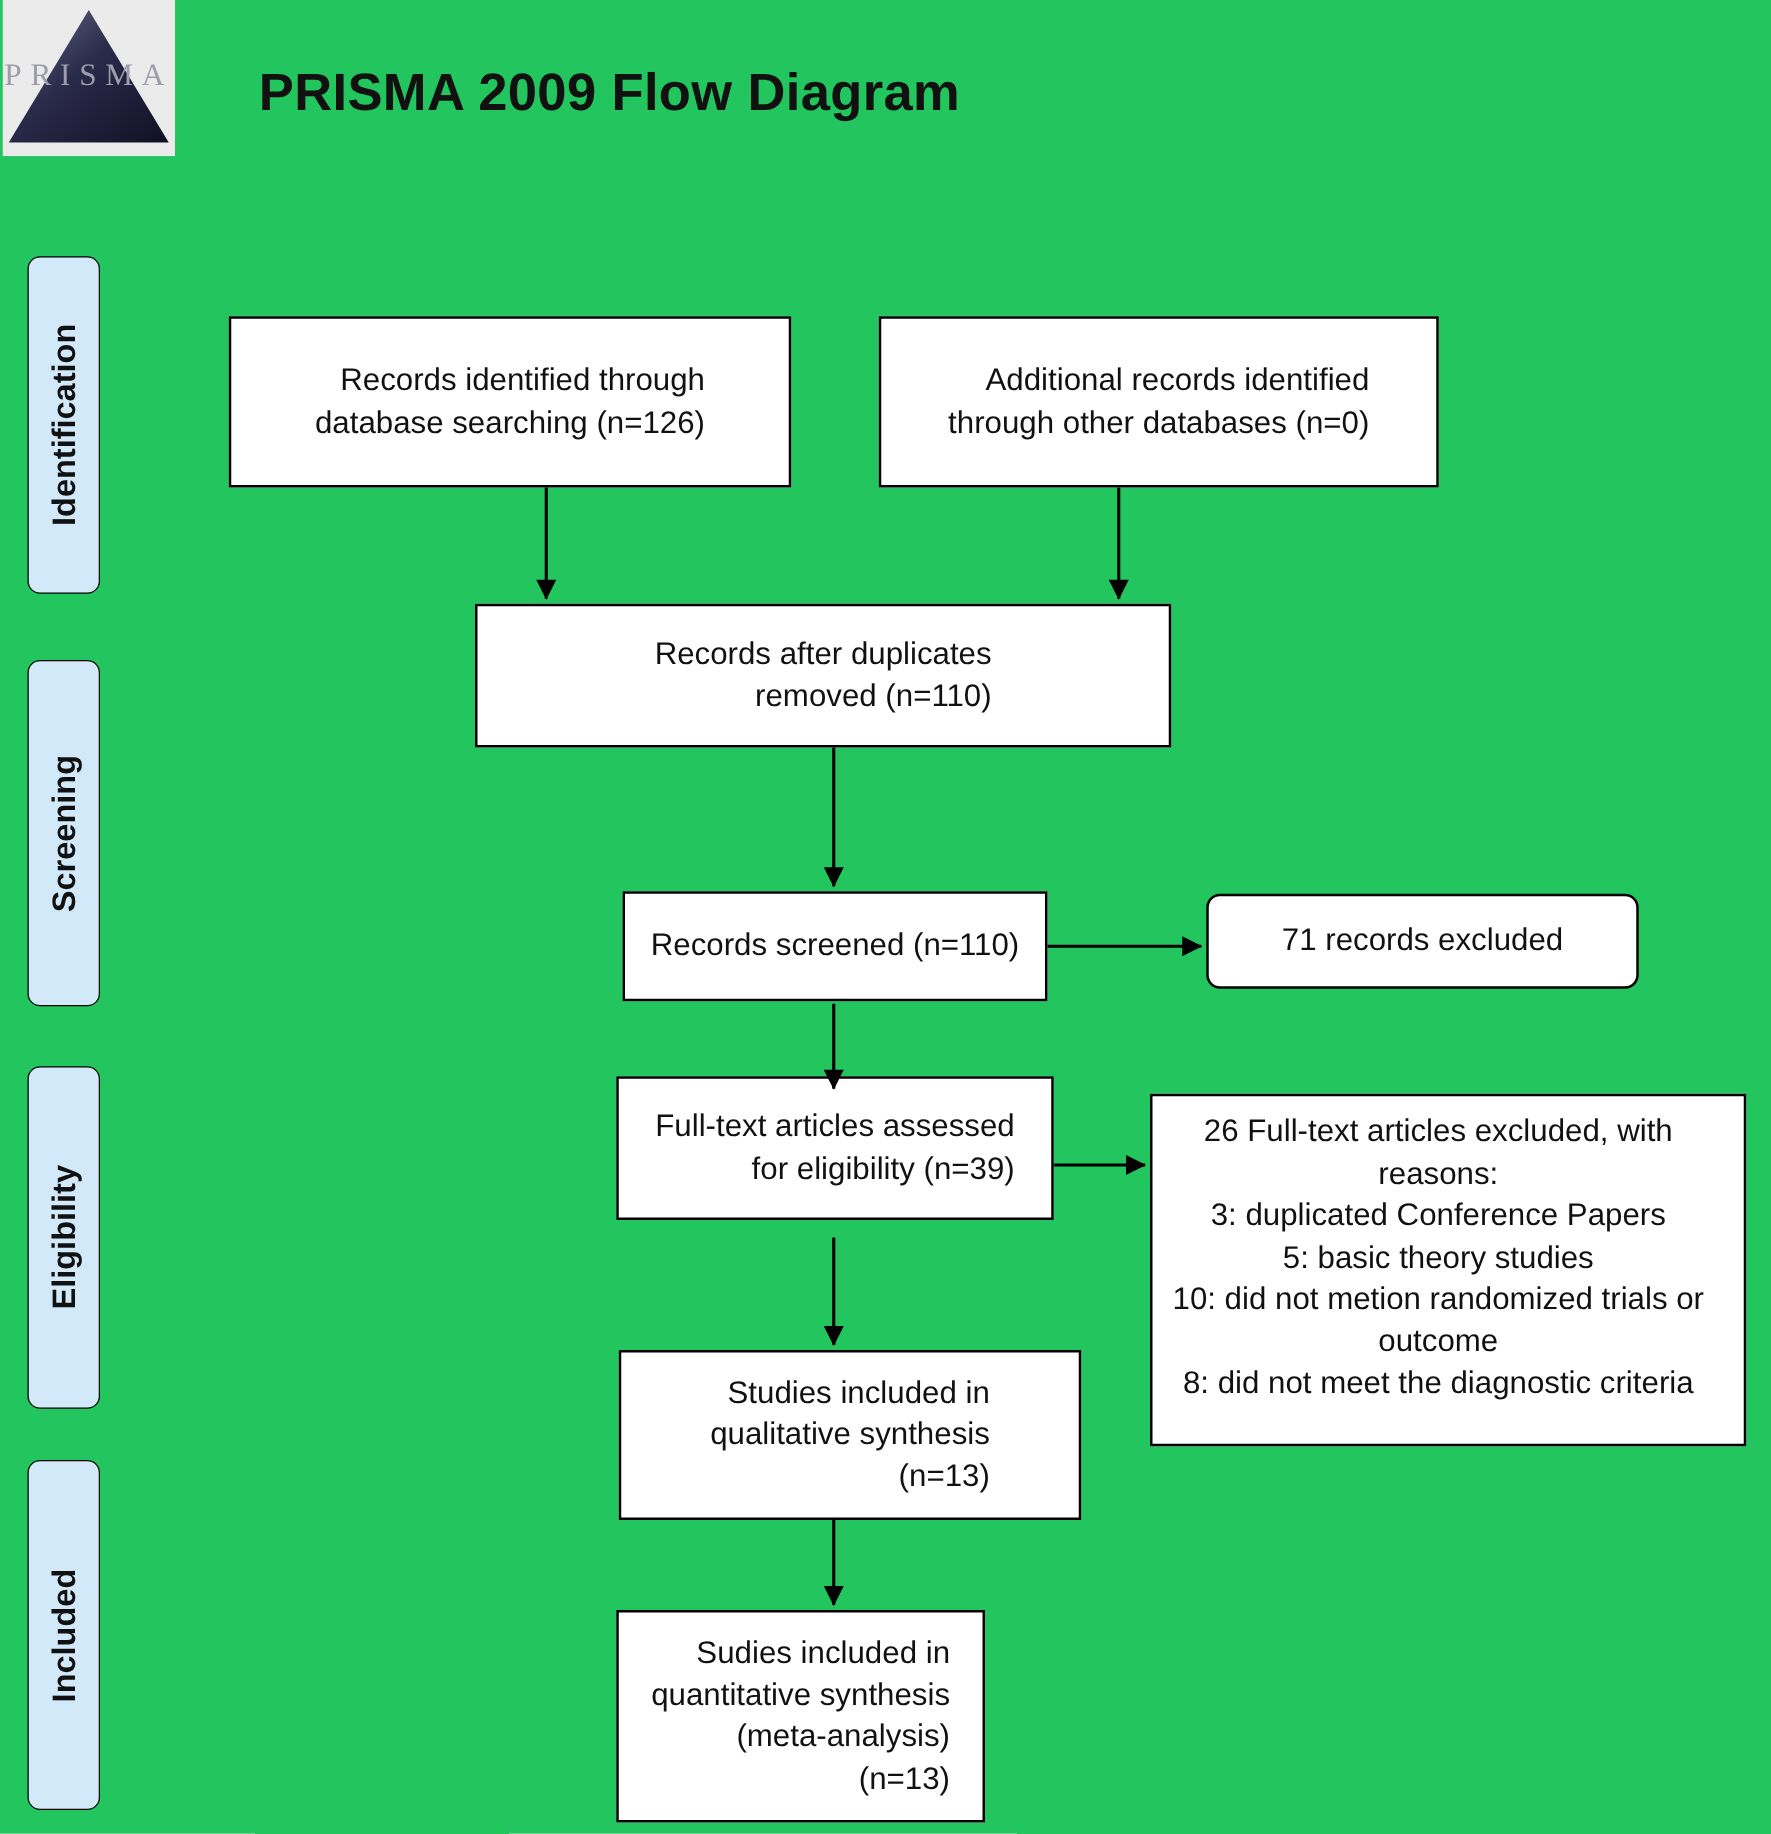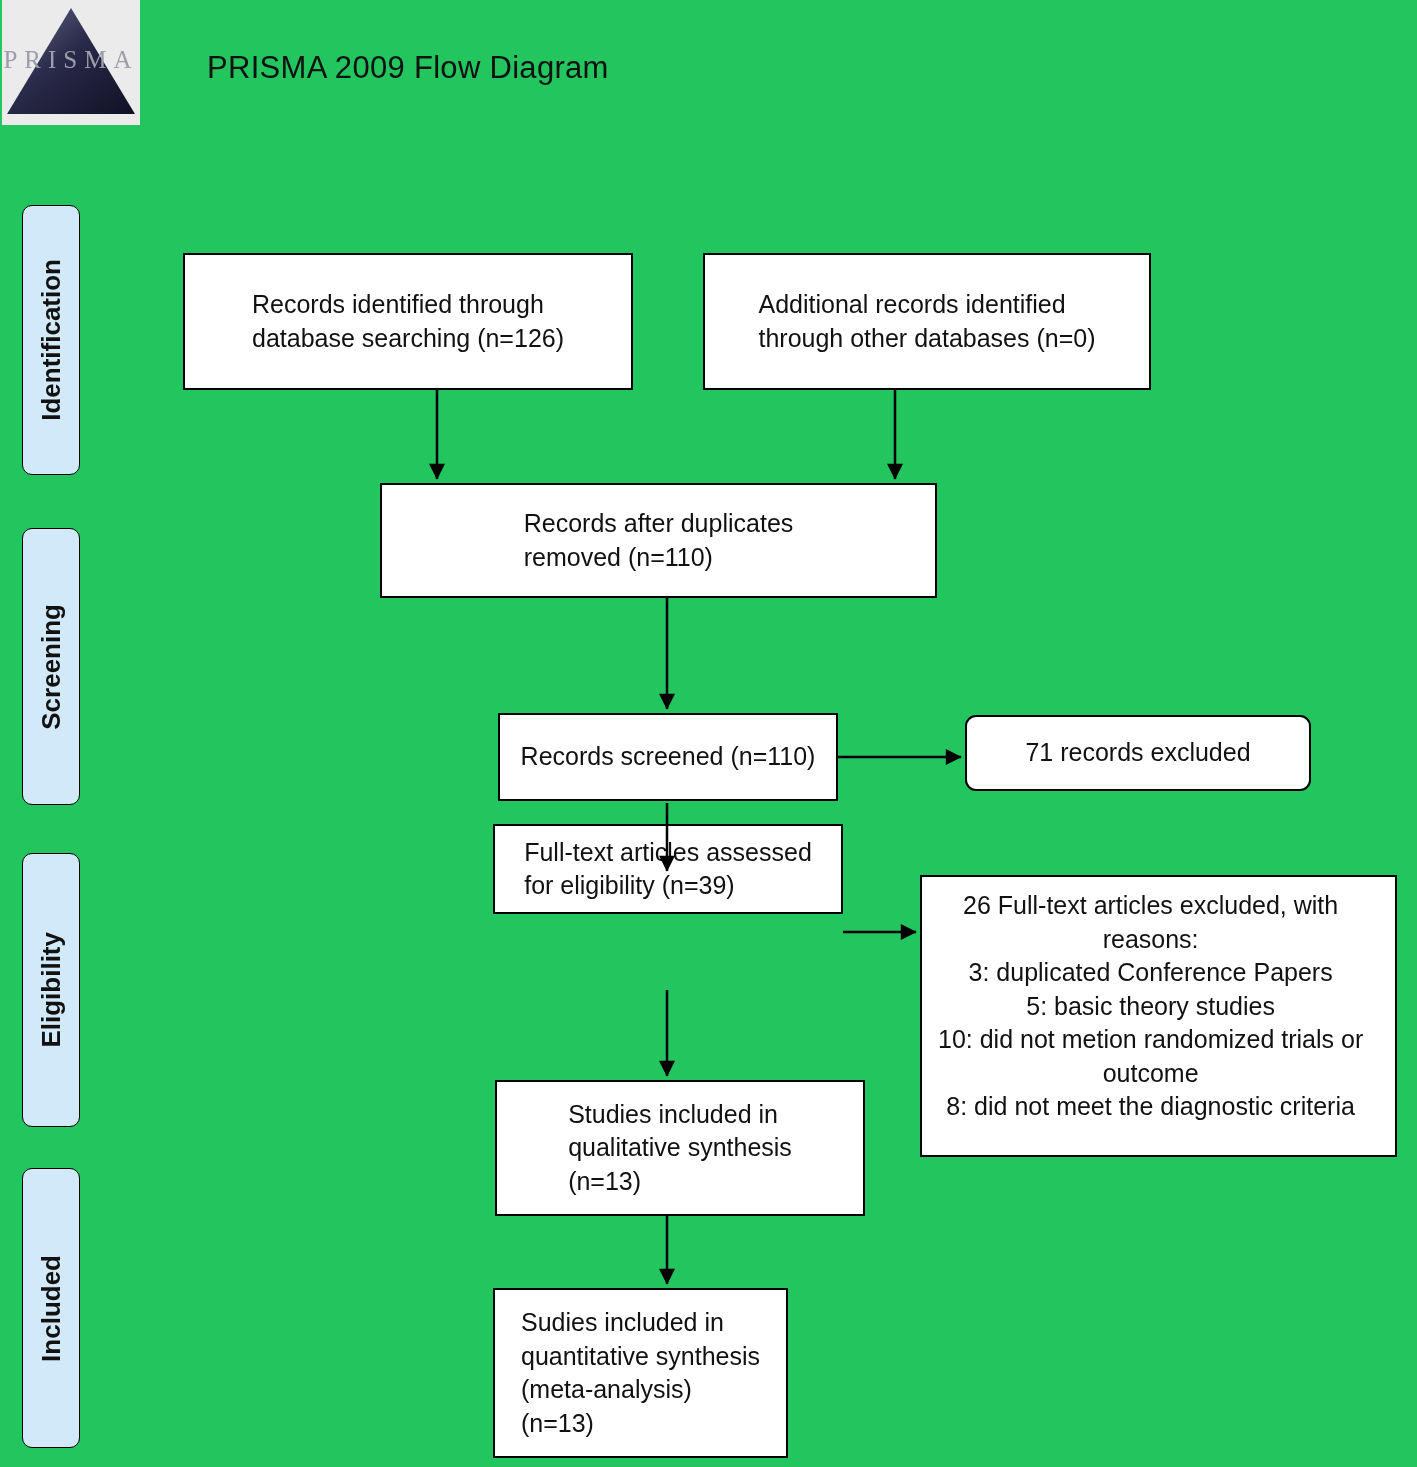--- a/index.html
+++ b/index.html
@@ -1,43 +1,43 @@
 <!DOCTYPE html>
 <html><head>
 <meta charset="utf-8">
 <style>
   * { box-sizing: border-box; margin: 0; padding: 0; }
   body { background: #ffffff; font-family: "Liberation Sans", sans-serif; color: #111; }
   .page { position: relative; width: 1417px; height: 1467px; background: #22c55e; overflow: hidden; }
 
   .logo { position: absolute; left: 2px; top: 0; }
 
-  .title { position: absolute; left: 207px; top: 50px; font-size: 31px; font-weight: 400; letter-spacing: 0.3px; }
+  .title { position: absolute; left: 207px; top: 50px; font-size: 42px; font-weight: 700; letter-spacing: 0.3px; }
 
   .stage { position: absolute; left: 22px; width: 58px; border: 1.5px solid #000;
            border-radius: 10px; background: #d1e9f8; display: flex; align-items: center; justify-content: center; }
   .stage span { writing-mode: vertical-rl; transform: rotate(180deg); font-weight: 700;
                 font-size: 26px; white-space: nowrap; }
   #stage-identification { top: 205px;  height: 270px; }
   #stage-screening      { top: 528px;  height: 277px; }
   #stage-eligibility    { top: 853px;  height: 274px; }
   #stage-included       { top: 1168px; height: 280px; }
 
   .box { position: absolute; border: 2px solid #000; background: #fff; display: flex;
-         align-items: center; justify-content: center; text-align: left;
+         align-items: center; justify-content: center; text-align: right;
          font-size: 25px; line-height: 1.34; padding: 6px 10px; }
   .prewrap { white-space: pre-line; }
   .box.left-align { justify-content: flex-start; align-items: flex-start; text-align: center; padding: 12px 16px; }
 
   #box-records-identified { left: 183px; top: 253px;  width: 450px; height: 137px; }
   #box-additional-records { left: 703px; top: 253px;  width: 448px; height: 137px; }
   #box-after-duplicates   { left: 380px; top: 483px;  width: 557px; height: 115px; }
   #box-records-screened   { left: 498px; top: 713px;  width: 340px; height: 88px; }
   #box-records-excluded   { left: 965px; top: 715px;  width: 346px; height: 76px; border-radius: 11px; }
-  #box-fulltext-assessed  { left: 493px; top: 824px;  width: 350px; height: 90px; }
+  #box-fulltext-assessed  { left: 493px; top: 861px;  width: 350px; height: 115px; }
   #box-fulltext-excluded  { left: 920px; top: 875px;  width: 477px; height: 282px; }
   #box-qualitative        { left: 495px; top: 1080px; width: 370px; height: 136px; }
   #box-quantitative       { left: 493px; top: 1288px; width: 295px; height: 170px; }
 
   .arrows { position: absolute; left: 0; top: 0; pointer-events: none; }
 </style>
 </head>
 <body>
 
 <div class="page">

